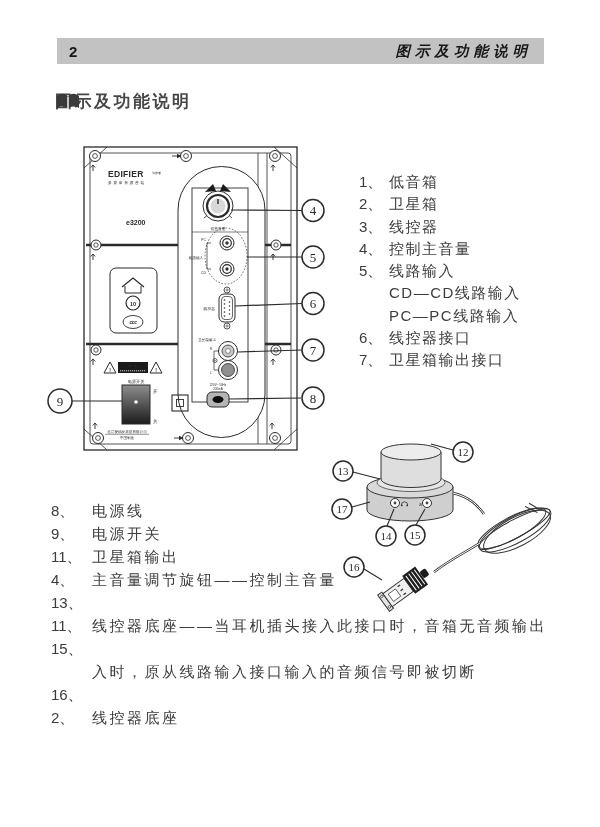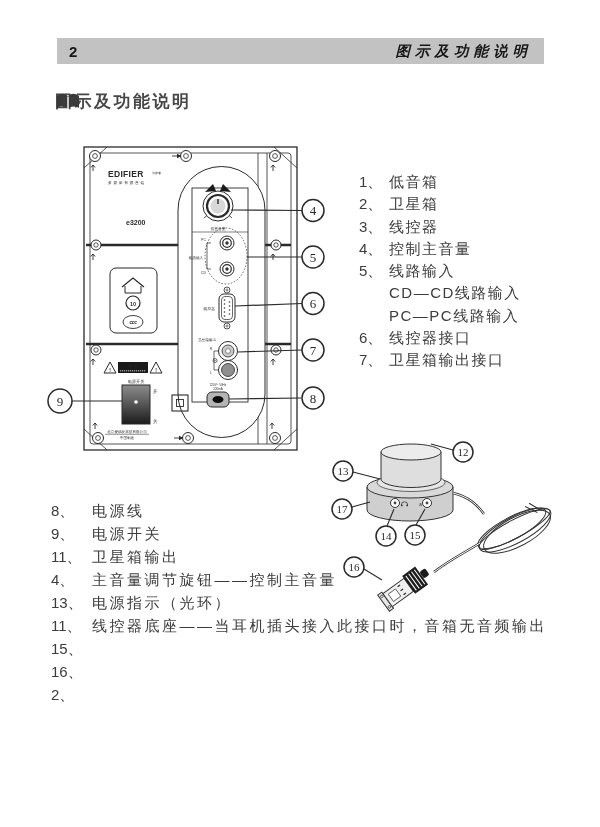--- a/index.html
+++ b/index.html
@@ -422,33 +422,34 @@
     <div class="row">
         <span class="num">11、</span>
         <span>卫星箱输出</span>
       </div>
     <div class="row">
         <span class="num">4、</span>
         <span>主音量调节旋钮——控制主音量</span>
       </div>
     <div class="row">
         <span class="num">13、</span>
-        <span>电源指示（光环）</span>
       </div>
     <div class="row">
         <span class="num">11、</span>
         <span>线控器底座——当耳机插头接入此接口时，音箱无音频输出</span>
       </div>
     <div class="row">
         <span class="num">15、</span>
       </div>
     <div class="row">
         <span class="num"></span>
+        <span>入时，原从线路输入接口输入的音频信号即被切断</span>
       </div>
     <div class="row">
         <span class="num">16、</span>
       </div>
     <div class="row">
         <span class="num">2、</span>
+        <span>线控器底座</span>
       </div>
   </div>
 
 </div>
 
 </body></html>

